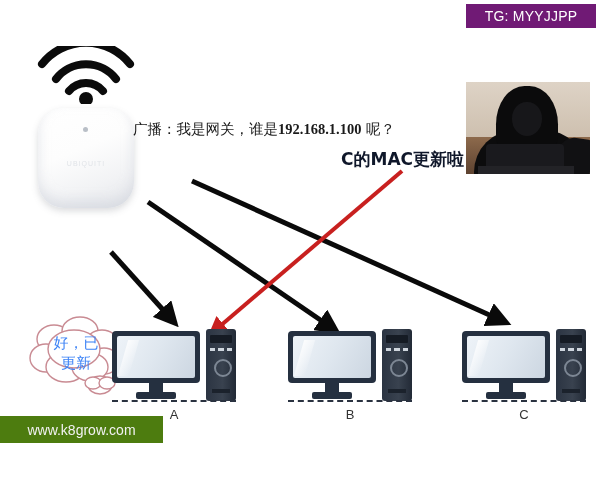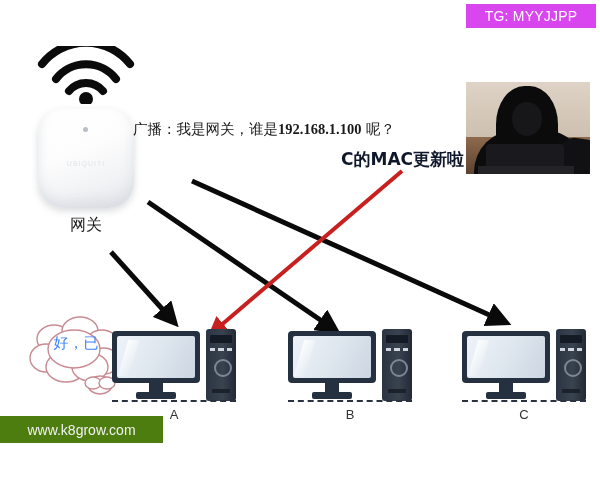--- a/index.html
+++ b/index.html
@@ -16,21 +16,21 @@
     font-family: "Liberation Sans", "DejaVu Sans", sans-serif;
   }
 
   
   #tg-badge {
     position: absolute;
     left: 466px;
     top: 4px;
     width: 130px;
     height: 24px;
-    background: #d946ef;
+    background: #701a75;
     color: #ffffff;
     font-size: 14px;
     letter-spacing: .2px;
     display: flex;
     align-items: center;
     justify-content: center;
   }
 
   
   #watermark {
@@ -299,21 +299,20 @@
     <path d="M20 33 A38 38 0 0 1 80 33" fill="none" stroke="#0b0b0b" stroke-width="8" stroke-linecap="round"></path>
     <path d="M33 45 A22 22 0 0 1 67 45" fill="none" stroke="#0b0b0b" stroke-width="8" stroke-linecap="round"></path>
     <circle cx="50" cy="53" r="7" fill="#0b0b0b"></circle>
   </svg>
 
   <div id="gateway-device">
     <div id="gateway-body"></div>
     <div id="gateway-led"></div>
     <div id="gateway-brand">UBIQUITI</div>
   </div>
-  <div id="gateway-label">网关</div>
 
   <div id="broadcast-text"><span>广播：我是网关，谁是</span><span class="ip">192.168.1.100</span><span> 呢？</span></div>
 
   <div id="mac-update-text">C的MAC更新啦</div>
 
   <div id="hacker-photo">
     <div class="bg-upper"></div>
     <div class="bg-lower"></div>
     <div class="shoulders"></div>
     <div class="hood"></div>
@@ -353,20 +352,21 @@
         <ellipse cx="42" cy="54" rx="20" ry="15"></ellipse>
         <ellipse cx="66" cy="54" rx="18" ry="14"></ellipse>
         <ellipse cx="50" cy="36" rx="26" ry="19"></ellipse>
         <ellipse cx="76" cy="72" rx="12" ry="9"></ellipse>
         <ellipse cx="69" cy="70" rx="8" ry="6"></ellipse>
         <ellipse cx="83" cy="70" rx="8" ry="6"></ellipse>
       </g>
     </svg>
     <div class="bubble-text">
       <div>好，已</div>
+      <div>更新</div>
     </div>
   </div>
 
   <div id="computers-layer">
       <div class="computer" style="left: 112px; top: 327px;">
         <div class="monitor-frame">
           <div class="monitor-screen">
             <div class="monitor-glare"></div>
           </div>
         </div>

